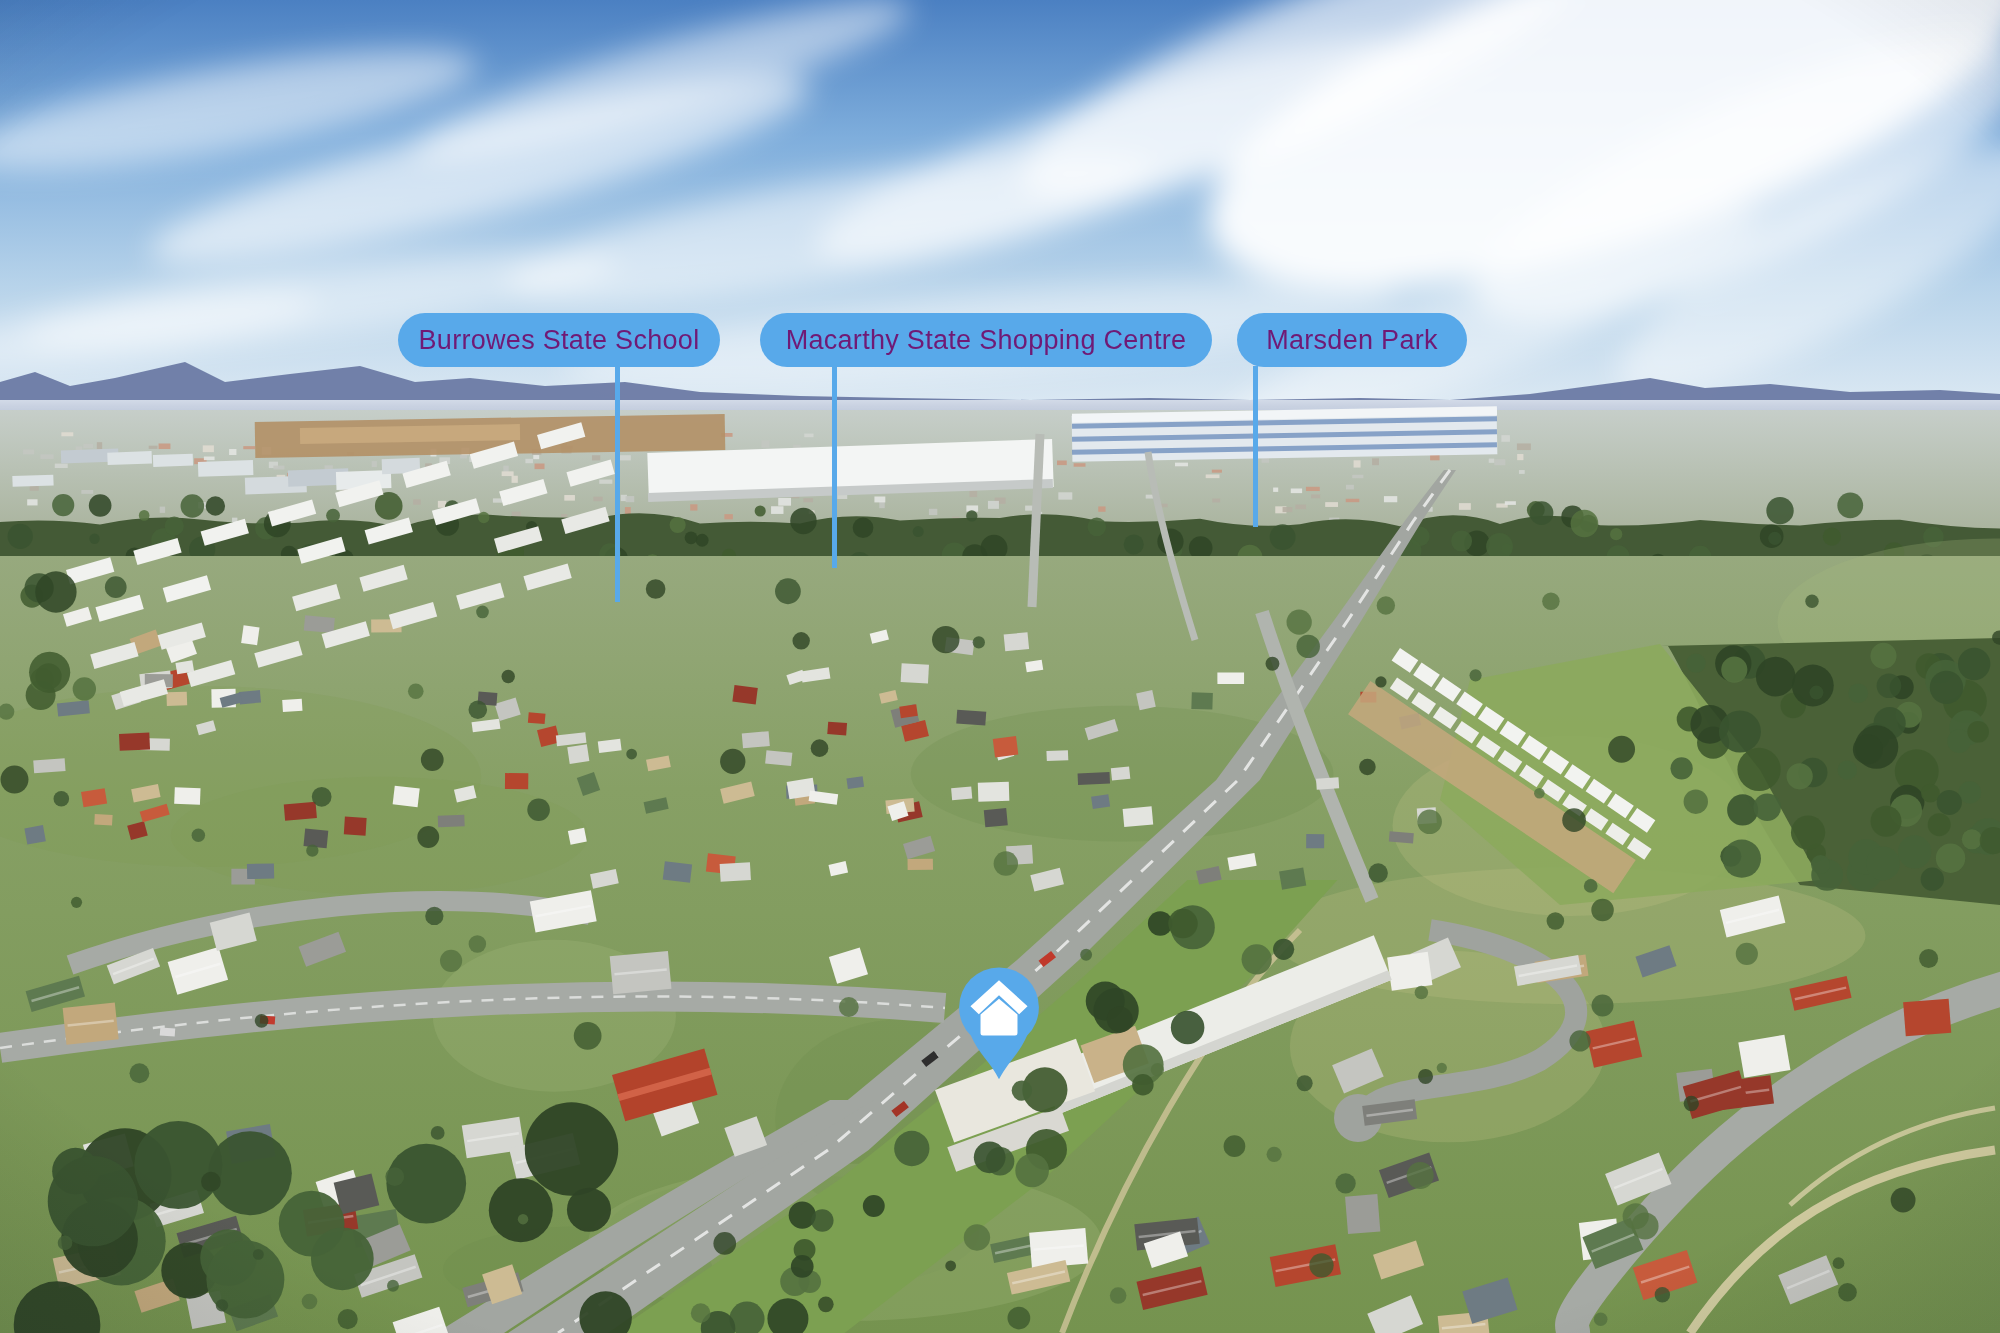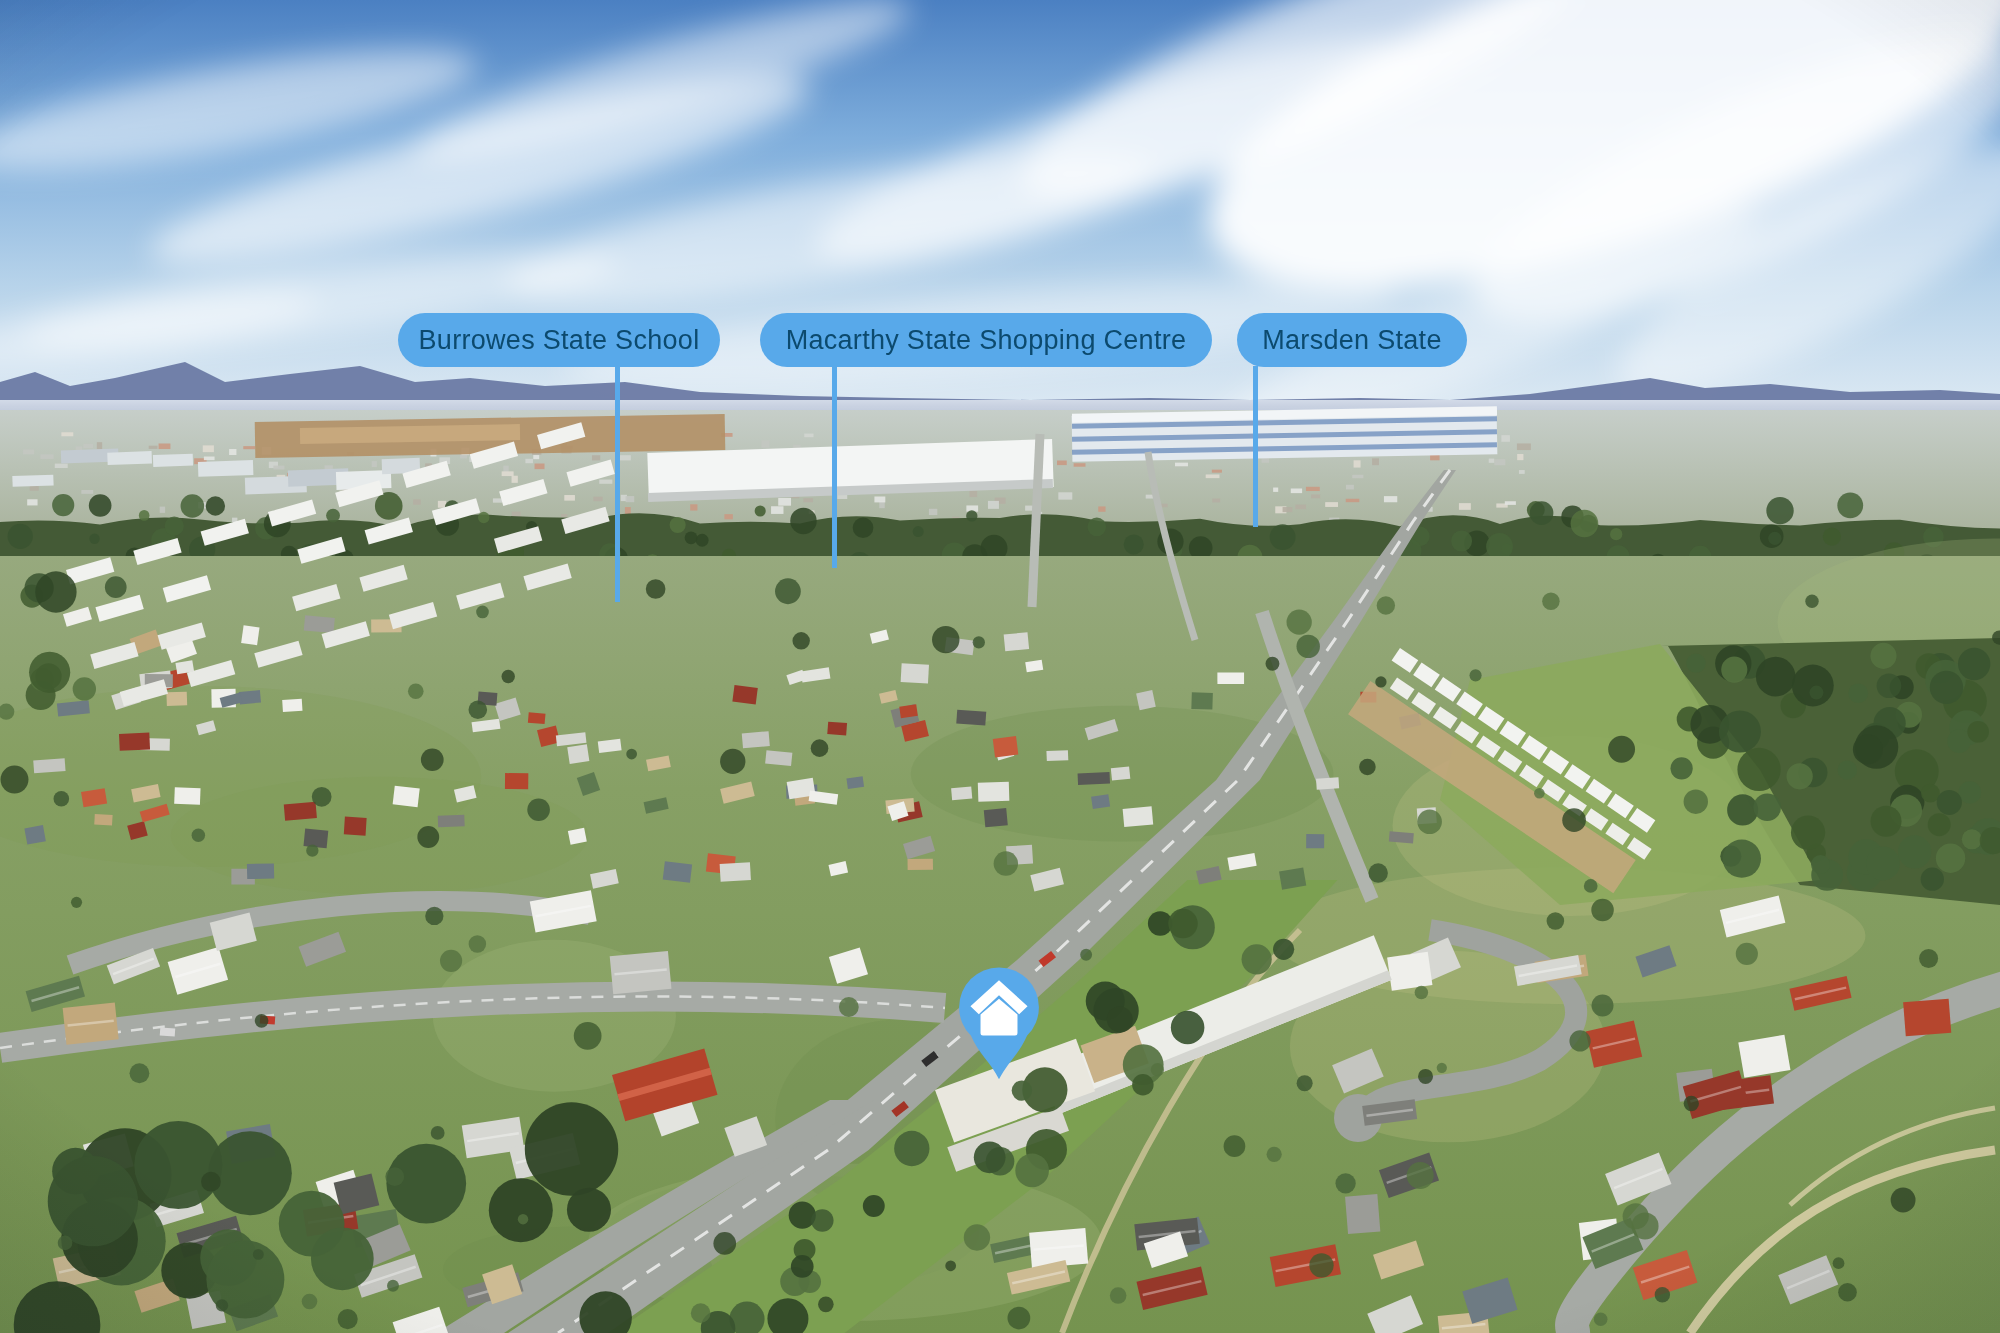--- a/index.html
+++ b/index.html
@@ -1,20 +1,20 @@
 <!DOCTYPE html>
 <html style="--accent: #58A9EA;"><head>
 <meta charset="utf-8">
 <style>
   html,body{margin:0;padding:0;background:#222;}
   .stage{position:relative;width:2000px;height:1333px;overflow:hidden;
          font-family:"Liberation Sans",sans-serif;}
   .stage svg.scene{position:absolute;left:0;top:0;width:2000px;height:1333px;display:block;}
   .label{position:absolute;height:54px;border-radius:27px;background:var(--accent,#58A9EA);
-         color:#0c4a6e;font-size:27px;letter-spacing:.3px;display:flex;align-items:center;
+         color:#701a75;font-size:27px;letter-spacing:.3px;display:flex;align-items:center;
          justify-content:center;top:313px;white-space:nowrap;}
   .leader{position:absolute;width:5px;background:var(--accent,#58A9EA);top:366px;}
   .pin{position:absolute;left:957px;top:964px;width:84px;height:118px;color:var(--accent,#58A9EA);}
 </style>
 </head>
 <body>
 
 <div class="stage">
 
   <svg id="scene" class="scene" viewBox="0 0 2000 1333" preserveAspectRatio="none">
@@ -936,21 +936,21 @@
       <rect x="0" y="0" width="2000" height="1333" fill="url(#vg)"></rect>
     </svg>
 
   <div class="label" id="label-0" style="left:398px;width:322px">
     <span>Burrowes State School</span>
   </div>
   <div class="label" id="label-1" style="left:760px;width:452px">
     <span>Macarthy State Shopping Centre</span>
   </div>
   <div class="label" id="label-2" style="left:1237px;width:230px">
-    <span>Marsden State</span>
+    <span>Marsden Park</span>
   </div>
 
   <div class="leader" style="left:615px;height:236px"></div>
   <div class="leader" style="left:832px;height:202px"></div>
   <div class="leader" style="left:1253px;height:161px"></div>
 
   <svg class="pin" viewBox="0 0 100 140">
     <path d="M50,137 C40,117 26,107 16.5,85 A47.5,47.5 0 1 1 83.5,85 C74,107 60,117 50,137 Z" fill="currentColor"></path>
     <g fill="#FFFFFF">
       <path d="M16,50 L50,19 L84,50 L74,59.5 L50,37 L26,59.5 Z"></path>

